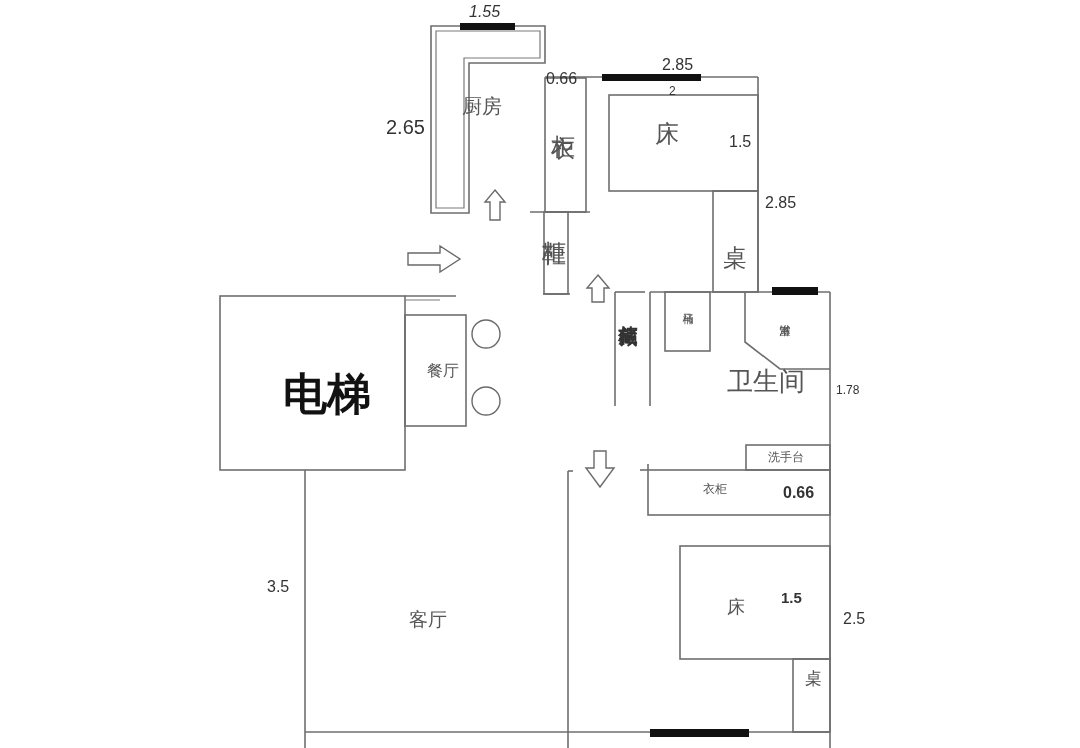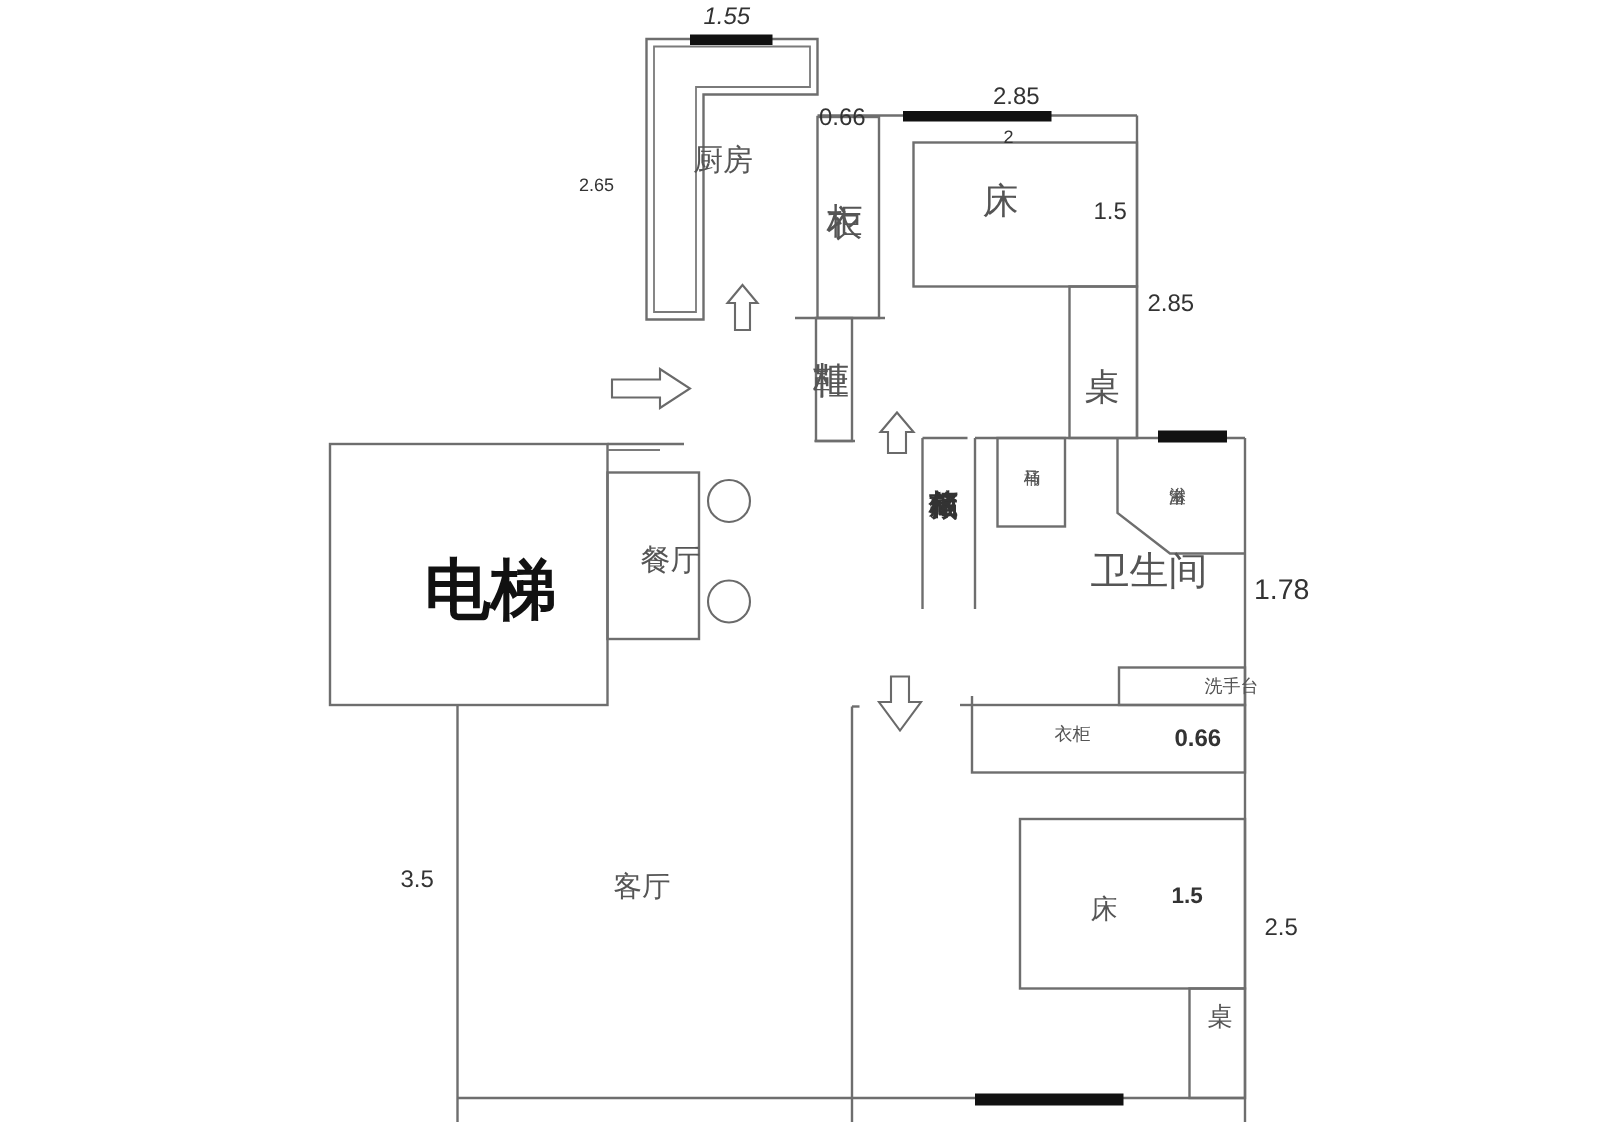--- a/index.html
+++ b/index.html
@@ -79,35 +79,35 @@
   <path class="arrow" d="M598,275 L609,288 L604,288 L604,302 L592,302 L592,288 L587,288 Z"></path>
   <path class="arrow" d="M594,451 L606,451 L606,468 L614,468 L600,487 L586,468 L594,468 Z"></path>
 </svg>
 
 <div class="lbl" style="left:462px;top:96px;font-size:20px;">厨房</div>
 <div class="lbl vert" style="left:551px;top:116px;font-size:24px;">衣柜</div>
 <div class="lbl vert" style="left:542px;top:222px;font-size:24px;">鞋柜</div>
 <div class="lbl" style="left:655px;top:122px;font-size:24px;">床</div>
 <div class="lbl vert" style="left:723px;top:226px;font-size:24px;">桌</div>
 <div class="lbl" style="left:258px;top:372px;font-size:44px;font-weight:bold;color:#111;margin-left:25px;">电梯</div>
-<div class="lbl" style="left:427px;top:363px;font-size:20px;text-align:center;">餐厅</div>
+<div class="lbl" style="left:427px;top:363px;font-size:16px;text-align:center;">餐厅</div>
 <div class="lbl vert" style="left:619px;top:311px;font-size:19px;font-weight:bold;color:#333;">储藏柜</div>
 <div class="lbl vert" style="left:682px;top:305px;font-size:11px;">马桶</div>
 <div class="lbl vert" style="left:779px;top:316px;font-size:11px;">淋浴室</div>
 <div class="lbl" style="left:727px;top:368px;font-size:26px;">卫生间</div>
-<div class="lbl" style="left:768px;top:451px;font-size:12px;margin-left:35px;">洗手台</div>
+<div class="lbl" style="left:768px;top:451px;font-size:12px;">洗手台</div>
 <div class="lbl" style="left:703px;top:483px;font-size:12px;">衣柜</div>
 <div class="lbl" style="left:727px;top:598px;font-size:18px;">床</div>
 <div class="lbl" style="left:805px;top:670px;font-size:17px;">桌</div>
-<div class="lbl" style="left:409px;top:582px;font-size:19px;">客厅</div>
+<div class="lbl" style="left:409px;top:610px;font-size:19px;">客厅</div>
 
 <div class="dim" style="left:469px;top:4px;font-size:16px;font-style:italic;">1.55</div>
-<div class="dim" style="left:386px;top:117px;font-size:12px;">2.65</div>
+<div class="dim" style="left:386px;top:117px;font-size:20px;">2.65</div>
 <div class="dim" style="left:546px;top:71px;font-size:16px;">0.66</div>
 <div class="dim" style="left:662px;top:57px;font-size:16px;">2.85</div>
 <div class="dim" style="left:669px;top:85px;font-size:12px;">2</div>
 <div class="dim" style="left:729px;top:134px;font-size:16px;">1.5</div>
 <div class="dim" style="left:765px;top:195px;font-size:16px;">2.85</div>
-<div class="dim" style="left:836px;top:384px;font-size:19px;">1.78</div>
+<div class="dim" style="left:836px;top:384px;font-size:12px;">1.78</div>
 <div class="dim" style="left:783px;top:485px;font-size:16px;font-weight:bold;">0.66</div>
 <div class="dim" style="left:781px;top:590px;font-size:15px;font-weight:bold;">1.5</div>
 <div class="dim" style="left:843px;top:611px;font-size:16px;">2.5</div>
 <div class="dim" style="left:267px;top:579px;font-size:16px;">3.5</div>
 
 </body></html>

